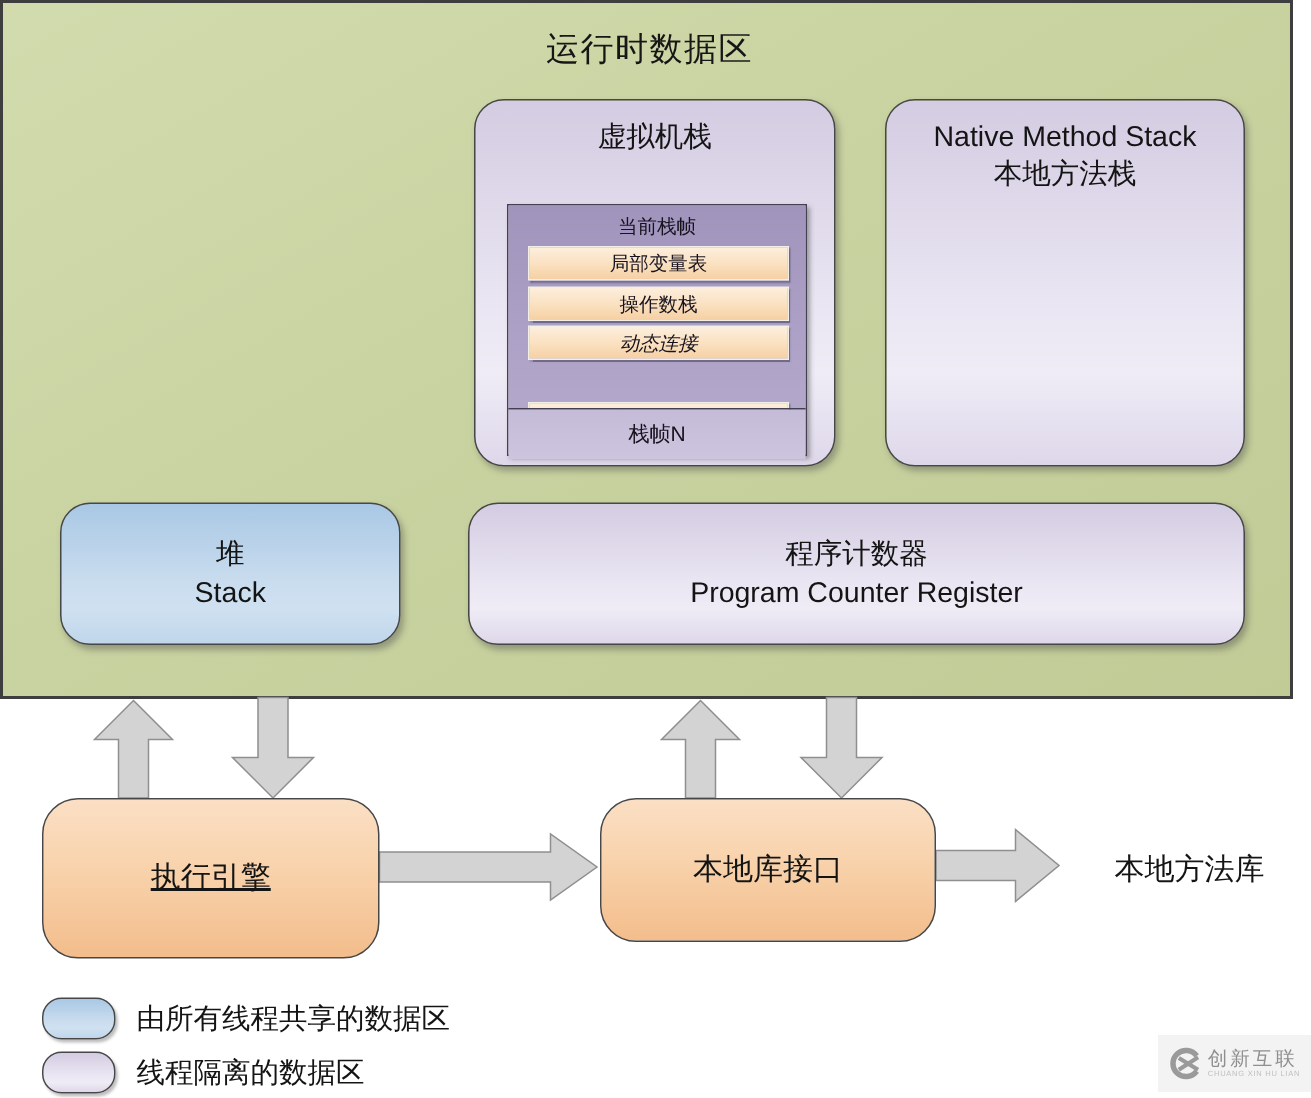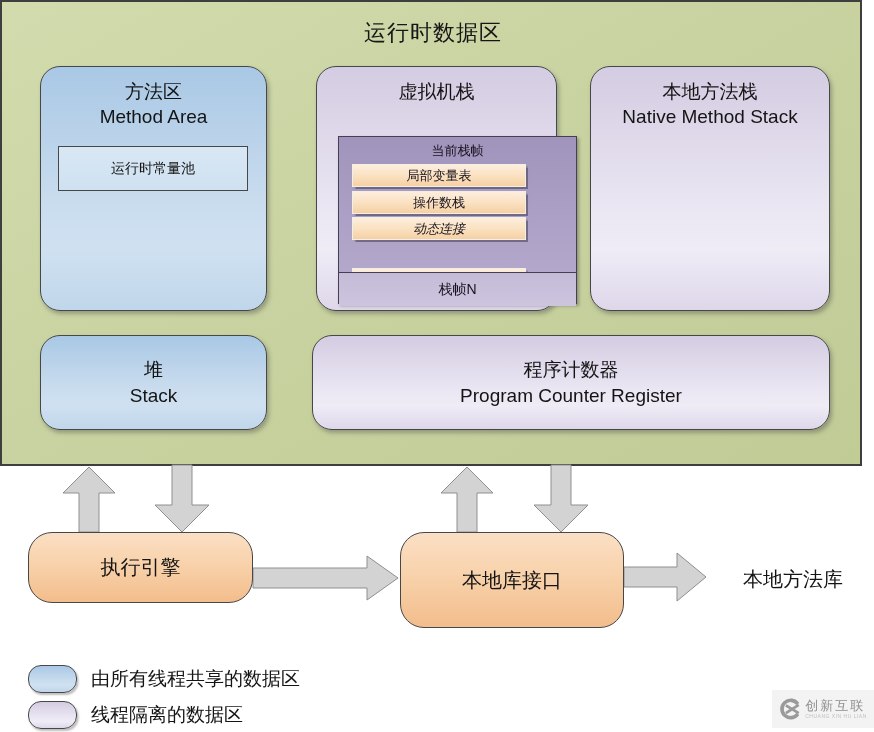--- a/index.html
+++ b/index.html
@@ -25,21 +25,21 @@
   .title2{width:100%;text-align:center;font-size:19px;line-height:1.32;padding-top:12px;}
   .centered2{display:flex;flex-direction:column;justify-content:center;align-items:center;
     font-size:19px;line-height:1.35;text-align:center;}
   .cpool{
     left:17px;top:79px;width:190px;height:45px;
     background:linear-gradient(180deg,#d8e7f4,#cfe1f0);
     border:1px solid #474747;display:flex;align-items:center;justify-content:center;
     font-size:14px;
   }
   .framewrap{
-    left:21px;top:69px;width:239px;height:168px;
+    left:21px;top:69px;width:200px;height:168px;
     border:1px solid #45404f;box-shadow:2px 2px 3px rgba(70,70,70,.45);
   }
   .curframe{
     position:absolute;left:0;top:0;width:100%;height:135px;
     background:linear-gradient(180deg,#a094bc 0%,#aca0c6 60%,#b3a8cb 100%);
   }
   .curframe-label{position:absolute;left:0;top:5px;width:100%;text-align:center;font-size:13px;color:#17131e;}
   .frow{
     position:absolute;left:13px;width:172px;height:21px;
     background:linear-gradient(180deg,#fdeedd 0%,#fae0bf 55%,#f6d0a4 100%);
@@ -69,29 +69,20 @@
   .wm-sub{font-size:5px;color:#bfbfbf;letter-spacing:.5px;margin-top:2px;}
 </style>
 </head>
 <body>
 
 <div class="canvas">
 
   <div class="abs runtime">
     <div class="abs main-title">运行时数据区</div>
 
-    <div class="abs box rounded blue" style="left:38px;top:64px;width:227px;height:245px;">
-      <div class="title2">
-        <div>方法区</div>
-        <div>Method Area</div>
-      </div>
-      <div class="abs cpool">
-        <span>运行时常量池</span>
-      </div>
-    </div>
 
     <div class="abs box rounded purple" style="left:314px;top:64px;width:241px;height:245px;">
       <div class="title2">
         <div>虚拟机栈</div>
       </div>
       <div class="abs framewrap">
         <div class="curframe">
           <div class="curframe-label">当前栈帧</div>
           <div class="frow" style="top:27px;">局部变量表</div>
           <div class="frow" style="top:54px;">操作数栈</div>
@@ -99,22 +90,22 @@
           <div class="frow" style="top:107px;margin-top:24px;">返回地址</div>
         </div>
         <div class="framen">
           <span>栈帧N</span>
         </div>
       </div>
     </div>
 
     <div class="abs box rounded purple" style="left:588px;top:64px;width:240px;height:245px;">
       <div class="title2">
+        <div>Native Method Stack</div>
         <div>本地方法栈</div>
-        <div>Native Method Stack</div>
       </div>
     </div>
 
     <div class="abs box rounded blue centered2" style="left:38px;top:333px;width:227px;height:95px;">
       <div>堆</div>
       <div>Stack</div>
     </div>
 
     <div class="abs box rounded purple centered2" style="left:310px;top:333px;width:518px;height:95px;">
       <div>程序计数器</div>
@@ -126,21 +117,21 @@
     <g fill="#d3d3d3" stroke="#8f8f8f" stroke-width="1" stroke-linejoin="miter">
       <polygon points="89,467 115,493 99,493 99,532 79,532 79,493 63,493"></polygon>
       <polygon points="172,465 192,465 192,505 209,505 182,532 155,505 172,505"></polygon>
       <polygon points="467,467 493,493 477,493 477,532 457,532 457,493 441,493"></polygon>
       <polygon points="551,465 571,465 571,505 588,505 561,532 534,505 551,505"></polygon>
       <polygon points="253,568 367,568 367,556 398,578 367,600 367,588 253,588"></polygon>
       <polygon points="624,567 677,567 677,553 706,577 677,601 677,587 624,587"></polygon>
     </g>
   </svg>
 
-  <div class="abs box orangebox centered2" style="left:28px;top:532px;width:225px;height:71px;">
+  <div class="abs box orangebox centered2" style="left:28px;top:532px;width:225px;height:107px;text-decoration:underline;">
     <span class="engine-label">执行引擎</span>
   </div>
 
   <div class="abs box orangebox centered2" style="left:400px;top:532px;width:224px;height:96px;">
     <span class="engine-label">本地库接口</span>
   </div>
 
   <div class="abs nlib-label" style="left:728px;top:566px;width:130px;text-align:center;">本地方法库</div>
 
   <div class="abs" style="left:28px;top:665px;display:flex;align-items:center;gap:14px;">

